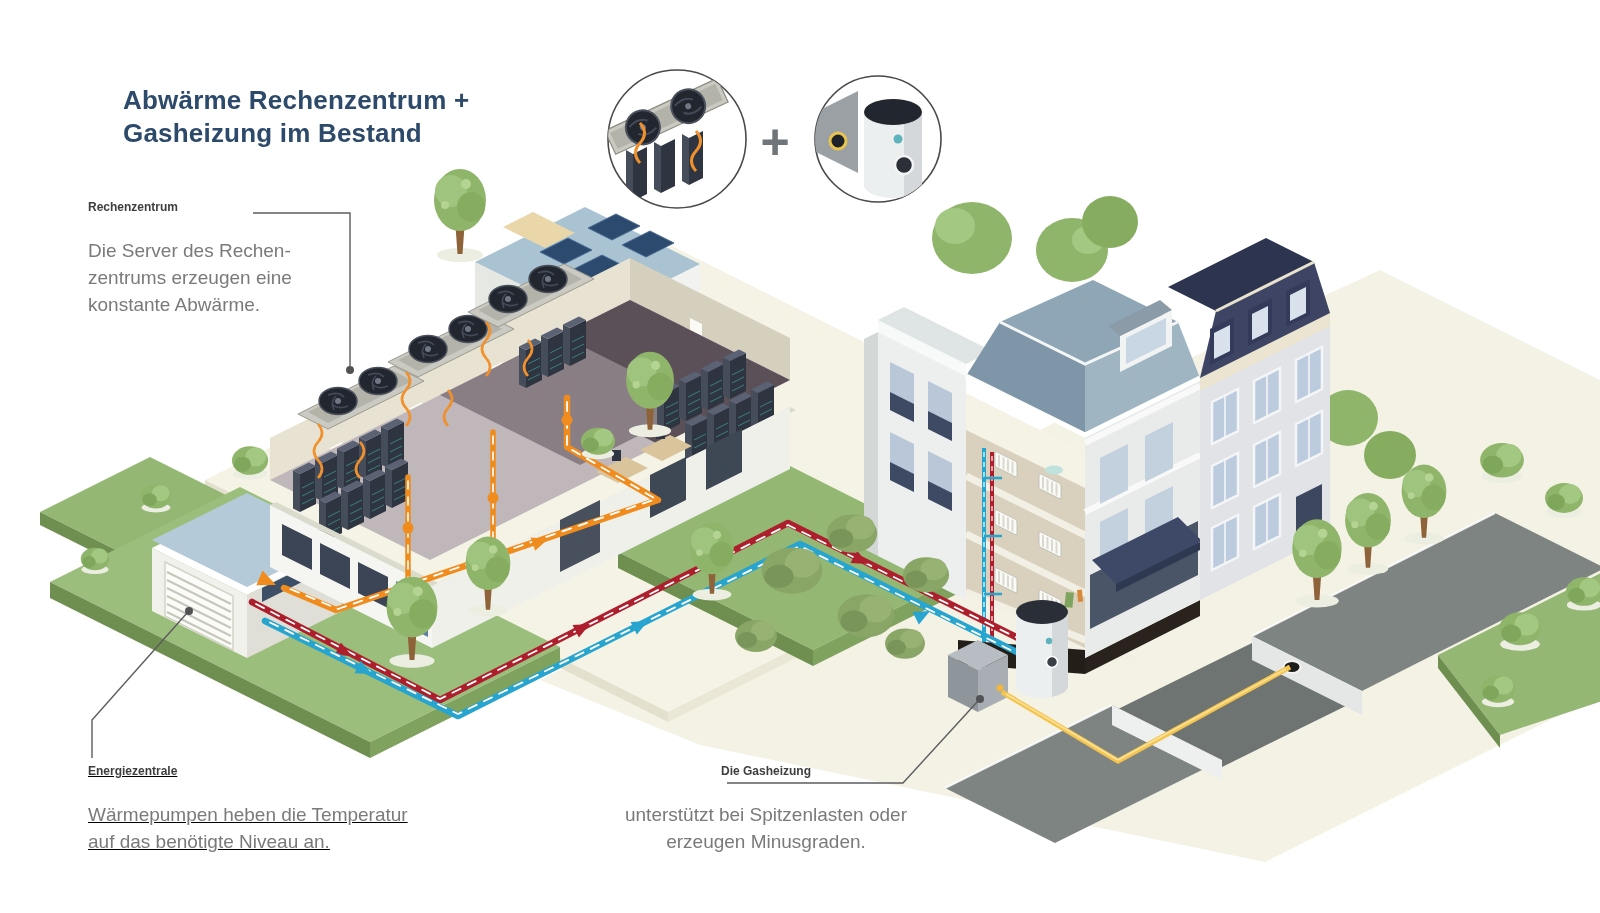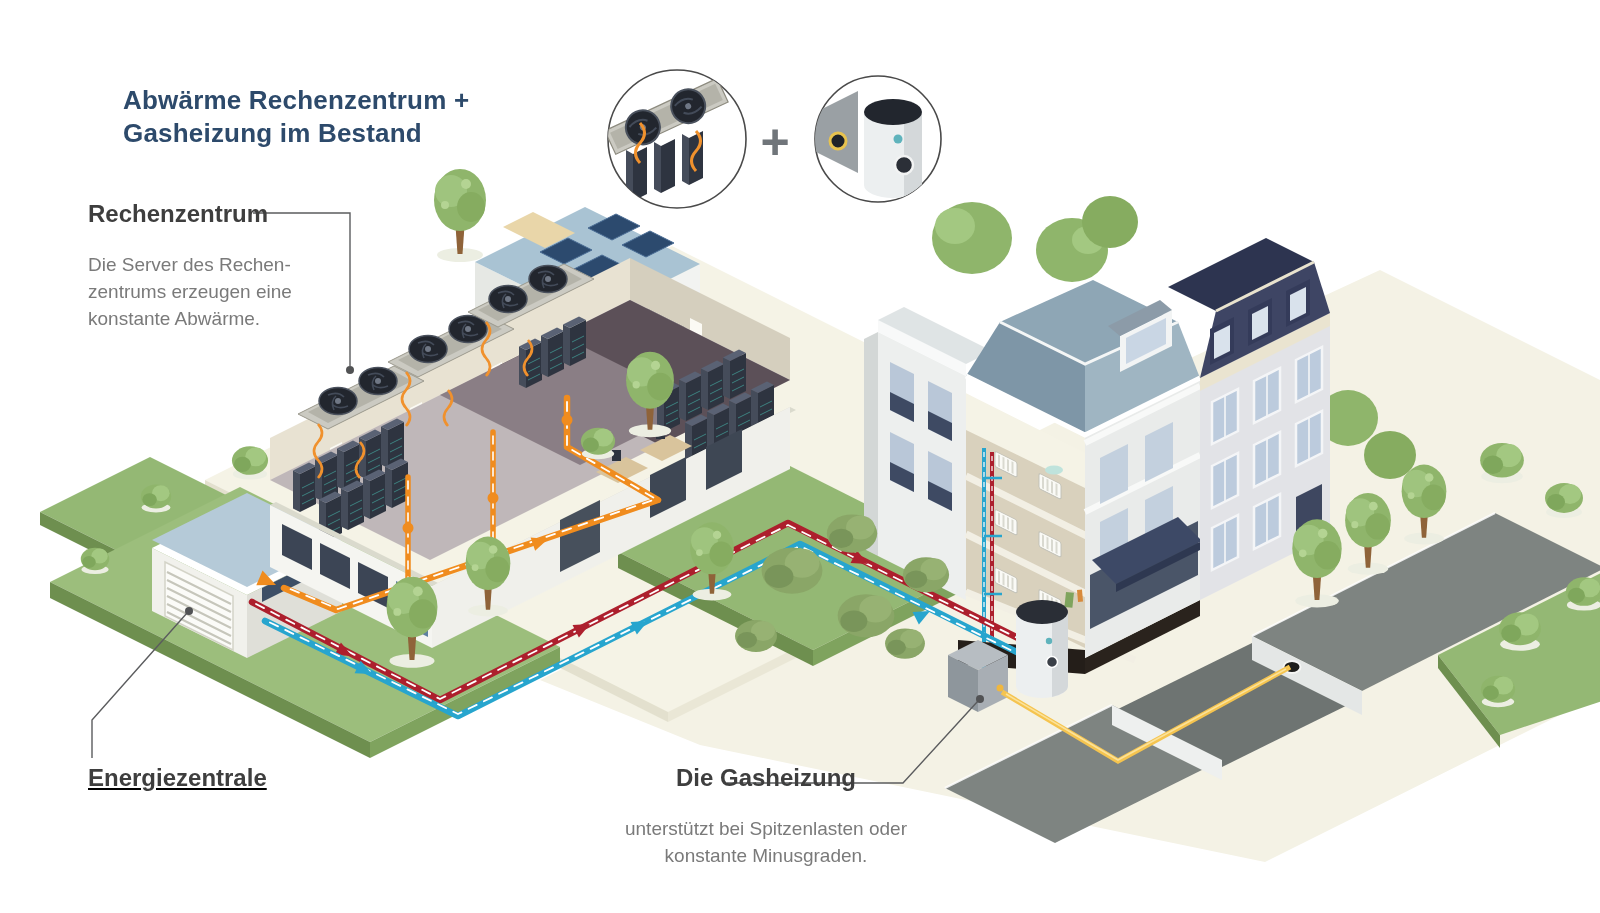--- a/index.html
+++ b/index.html
@@ -2,21 +2,21 @@
 <html><head>
 <meta charset="utf-8">
 <style>
   html,body{margin:0;padding:0;background:#fff;}
   body{font-family:"Liberation Sans",sans-serif;}
   .stage{position:relative;width:1600px;height:913px;background:#fff;overflow:hidden;}
   .stage svg{position:absolute;left:0;top:0;}
   .title{position:absolute;left:95px;top:84px;font-size:26px;font-weight:bold;
          color:#2D4A6B;line-height:1.28;white-space:pre-line;letter-spacing:.2px;margin-left:28px;}
   .ann{position:absolute;}
-  .ann .h{font-size:24px;font-weight:bold;color:#3E3E3E;margin:0 0 7px 0;}
+  .ann .h{font-size:12px;font-weight:bold;color:#3E3E3E;margin:0 0 7px 0;}
   .ann .b{font-size:19px;color:#7A7A7A;line-height:1.42;white-space:pre-line;margin-top:24px;}
   .ann-r{left:88px;top:200px;width:320px;}
   .ann-e{left:88px;top:764px;width:420px;text-decoration:underline;}
   .ann-g{left:556px;top:764px;width:420px;text-align:center;}
 </style>
 </head>
 <body>
 
 <div class="stage">
 
@@ -477,21 +477,23 @@
 
 <div class="ann ann-r">
   <div class="h">Rechenzentrum</div>
   <div class="b">Die Server des Rechen-
 zentrums erzeugen eine
 konstante Abwärme.</div>
 </div>
 
 <div class="ann ann-e">
   <div class="h">Energiezentrale</div>
+  <div class="b">Wärmepumpen heben die Temperatur
+auf das benötigte Niveau an.</div>
 </div>
 
 <div class="ann ann-g">
   <div class="h">Die Gasheizung</div>
   <div class="b">unterstützt bei Spitzenlasten oder
-konstante Minusgraden.</div>
+erzeugen Minusgraden.</div>
 </div>
 
 </div>
 
 </body></html>

